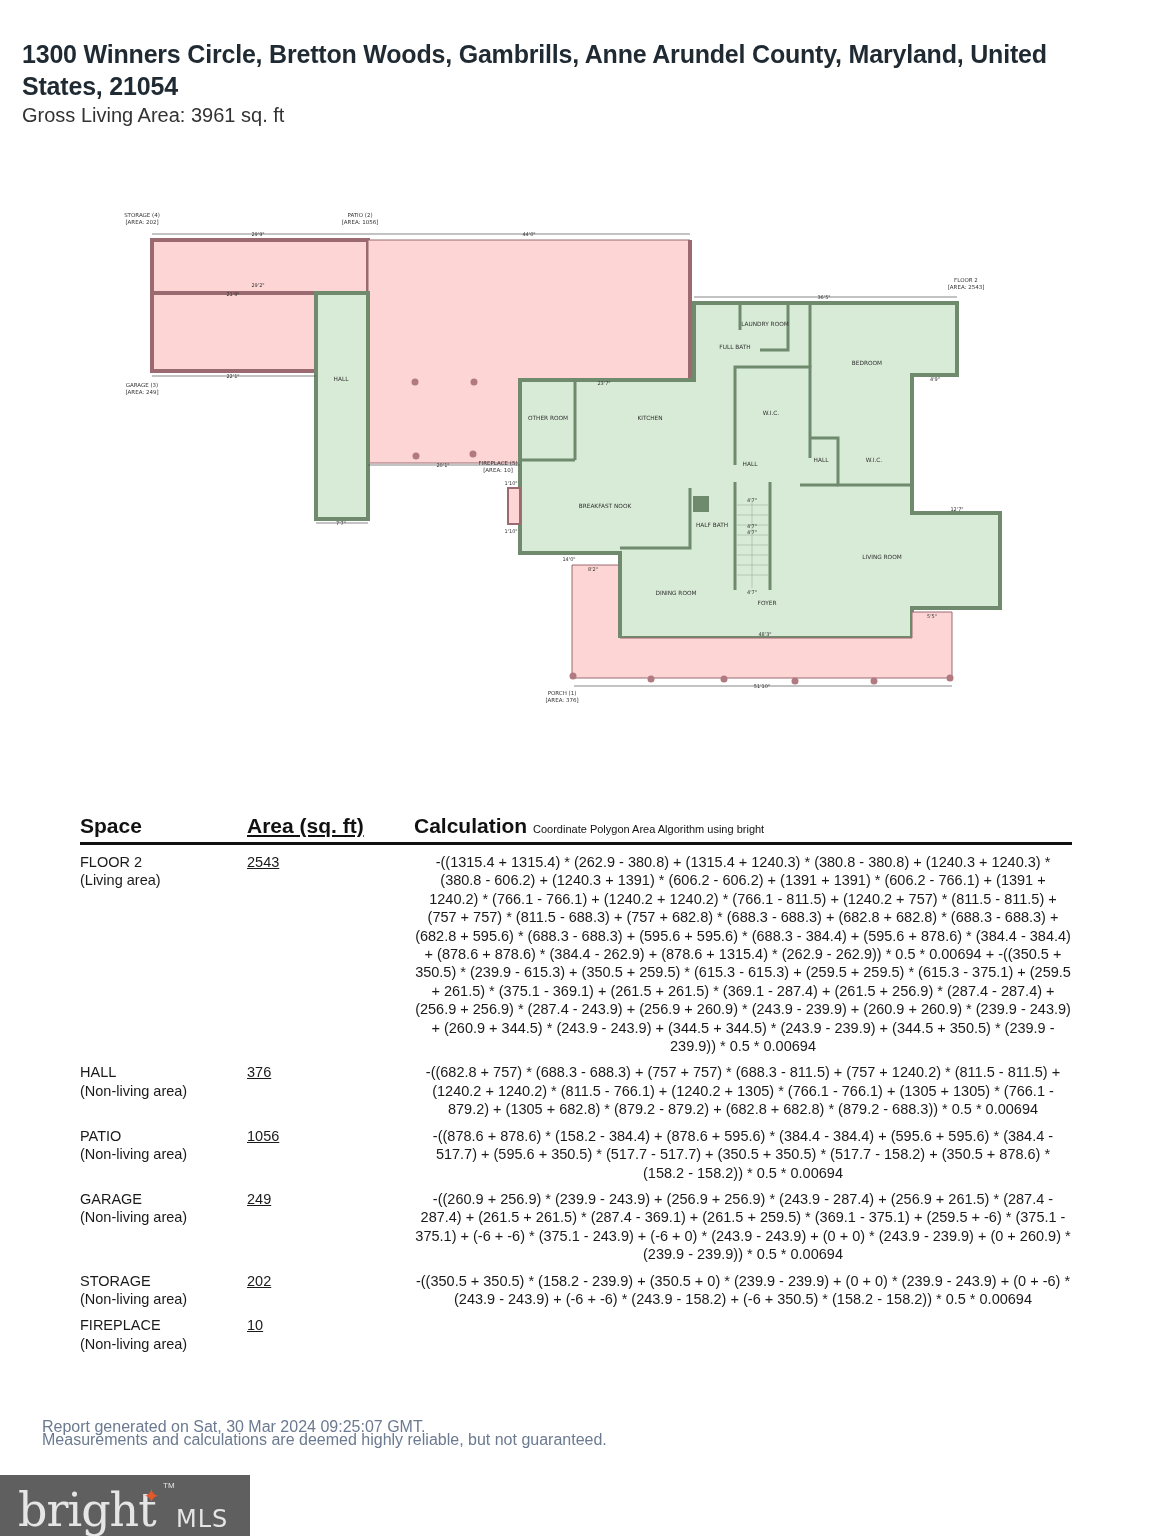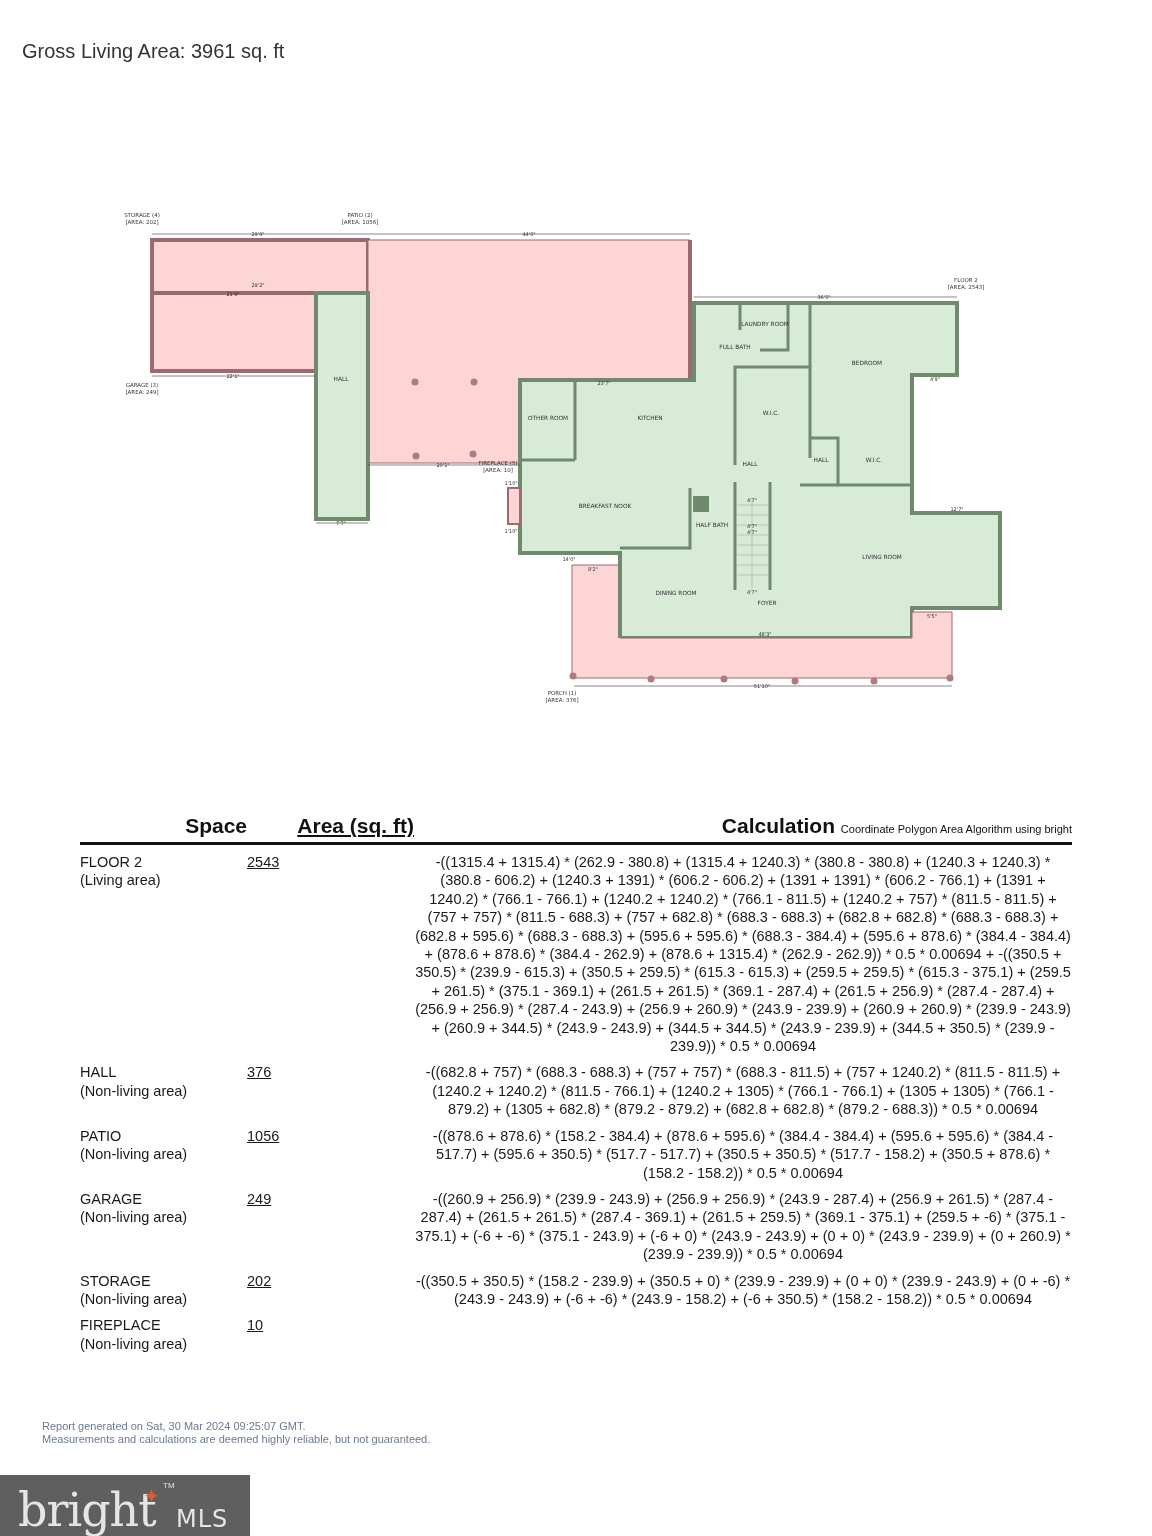--- a/index.html
+++ b/index.html
@@ -11,40 +11,41 @@
   .header { position: absolute; left: 22px; top: 38px; width: 1100px; }
   .title { font-size: 25px; font-weight: bold; line-height: 32px; color: #1f2a33; letter-spacing: -0.2px; }
   .subtitle { font-size: 20px; color: #333; margin-top: 2px; }
 
   .plan { position: absolute; left: 100px; top: 200px; width: 940px; height: 520px; }
   .plan svg { width: 100%; height: 100%; }
   .plan text { font-family: "DejaVu Sans", sans-serif; fill: #333; }
 
   .table { position: absolute; left: 80px; top: 814px; width: 992px; }
   .thead { display: flex; align-items: flex-end; border-bottom: 3px solid #111; padding-bottom: 4px; }
-  .th { font-size: 21px; font-weight: bold; color: #111; text-align: right; }
+  .th { font-size: 21px; font-weight: bold; color: #111; }
   .th small { font-size: 11px; font-weight: normal; }
   .c1 { width: 167px; flex: 0 0 167px; }
   .c2 { width: 167px; flex: 0 0 167px; text-decoration: underline; }
   .c3 { flex: 1; }
   .row { display: flex; font-size: 14.5px; line-height: 18.4px; color: #1a1a1a; margin-top: 8px; }
   .row:first-of-type { margin-top: 6px; }
   .row .c3 { padding-right: 0; word-break: normal; text-align: center; }
 
-  .footer { position: absolute; left: 42px; top: 1420px; font-size: 11px; color: #6b7a90; line-height: 13px; }
+  .footer { position: absolute; left: 42px; top: 1420px; font-size: 16px; color: #6b7a90; line-height: 13px; }
   .logo { position: absolute; left: 0; top: 1455px; width: 250px; height: 94px; background: #5f5f5f; margin-top: 20px; }
   .logo-word { position: absolute; left: 18px; top: 8px; font-family: "DejaVu Serif", serif; font-size: 46px; color: #e5e5e5; letter-spacing: -1px; }
   .logo-mls { position: absolute; left: 176px; top: 30px; font-family: "DejaVu Sans", sans-serif; font-size: 24px; color: #e5e5e5; letter-spacing: 1px; }
   .logo-star { position: absolute; left: 143px; top: 9px; color: #e25a2b; font-size: 20px; }
   .logo-tm { position: absolute; left: 163px; top: 6px; color: #e5e5e5; font-size: 8px; }
 </style>
 </head>
 <body>
 
 <div class="header">
+  <div class="title">1300 Winners Circle, Bretton Woods, Gambrills, Anne Arundel County, Maryland, United States, 21054</div>
   <div class="subtitle">Gross Living Area: 3961 sq. ft</div>
 </div>
 
 <div class="plan">
   <svg viewBox="100 200 940 520" xmlns="http://www.w3.org/2000/svg">
 
     <rect x="152" y="240" width="216" height="53" fill="#fdd5d5" stroke="#9a6a70" stroke-width="4"></rect>
 
     <rect x="152" y="293" width="164" height="78" fill="#fdd5d5" stroke="#9a6a70" stroke-width="4"></rect>
 

